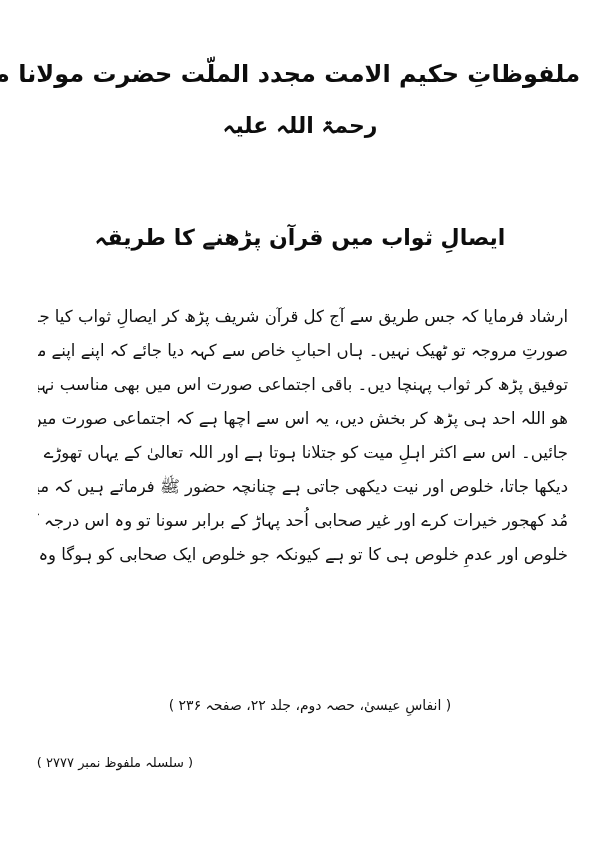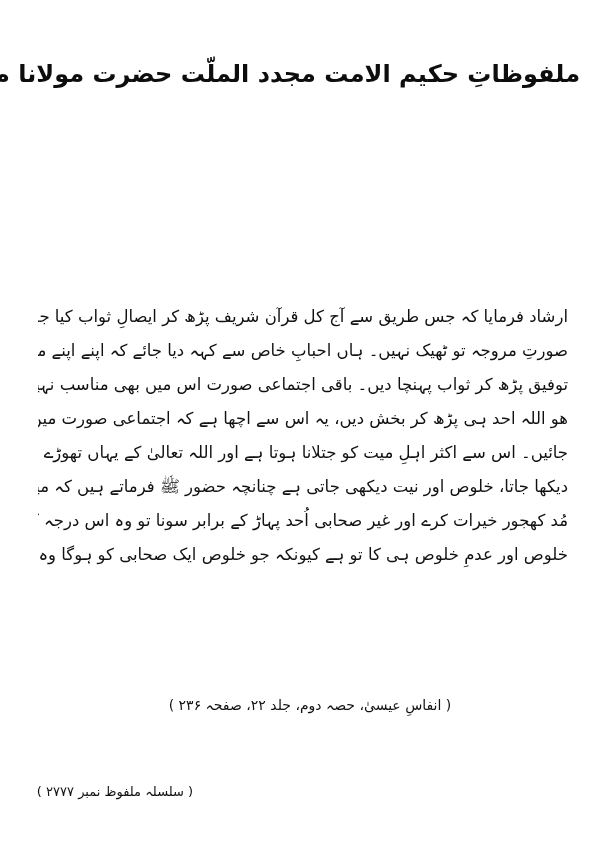--- a/index.html
+++ b/index.html
@@ -59,34 +59,36 @@
       top: 697px;
       left: 160px;
       width: 300px;
       text-align: center;
       font-size: 14px;
       white-space: nowrap;
       direction: rtl;
     }
     .series {
       position: absolute;
-      top: 784px;
+      top: 755px;
       left: 30px;
       width: 170px;
       text-align: center;
       font-size: 13px;
       white-space: nowrap;
       direction: rtl;
     }
   </style>
 </head>
 <body>
 
 <div class="page">
   <div id="title1" class="title-line">ملفوظاتِ حکیم الامت مجدد الملّت حضرت مولانا محمد اشرف علی تھانوی</div>
+  <div id="title2" class="title-line">رحمۃ اللہ علیہ</div>
+  <div id="heading" class="title-line">ایصالِ ثواب میں قرآن پڑھنے کا طریقہ</div>
 
   <div class="body-text">
     <div class="body-line">ارشاد فرمایا کہ جس طریق سے آج کل قرآن شریف پڑھ کر ایصالِ ثواب کیا جاتا ہے یہ</div>
     <div class="body-line">صورتِ مروجہ تو ٹھیک نہیں۔ ہاں احبابِ خاص سے کہہ دیا جائے کہ اپنے اپنے مقام پر حسبِ</div>
     <div class="body-line">توفیق پڑھ کر ثواب پہنچا دیں۔ باقی اجتماعی صورت اس میں بھی مناسب نہیں۔ چاہے تین بار قل</div>
     <div class="body-line">ھو اللہ احد ہی پڑھ کر بخش دیں، یہ اس سے اچھا ہے کہ اجتماعی صورت میں دس قرآن ختم کئے</div>
     <div class="body-line">جائیں۔ اس سے اکثر اہلِ میت کو جتلانا ہوتا ہے اور اللہ تعالیٰ کے یہاں تھوڑے بہت کو نہیں</div>
     <div class="body-line">دیکھا جاتا، خلوص اور نیت دیکھی جاتی ہے چنانچہ حضور ﷺ فرماتے ہیں کہ میرا ایک صحابی ایک</div>
     <div class="body-line">مُد کھجور خیرات کرے اور غیر صحابی اُحد پہاڑ کے برابر سونا تو وہ اس درجہ کو نہیں پہنچ سکتا۔ یہ فرق</div>
     <div class="body-line last">خلوص اور عدمِ خلوص ہی کا تو ہے کیونکہ جو خلوص ایک صحابی کو ہوگا وہ غیر صحابی کو ہو نہیں سکتا۔</div>

